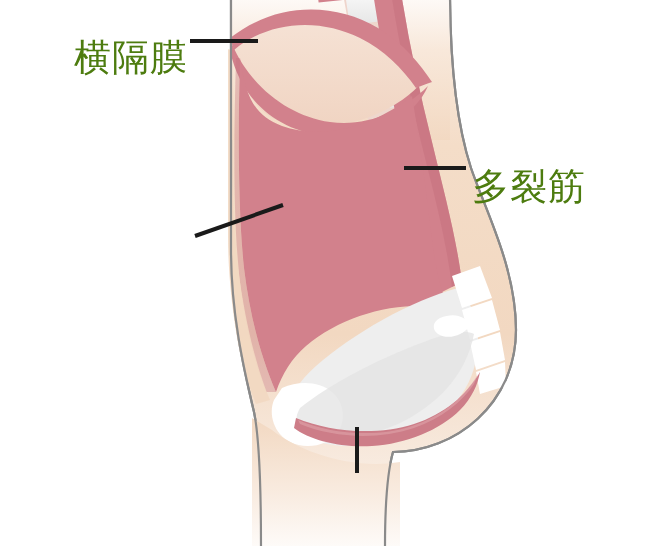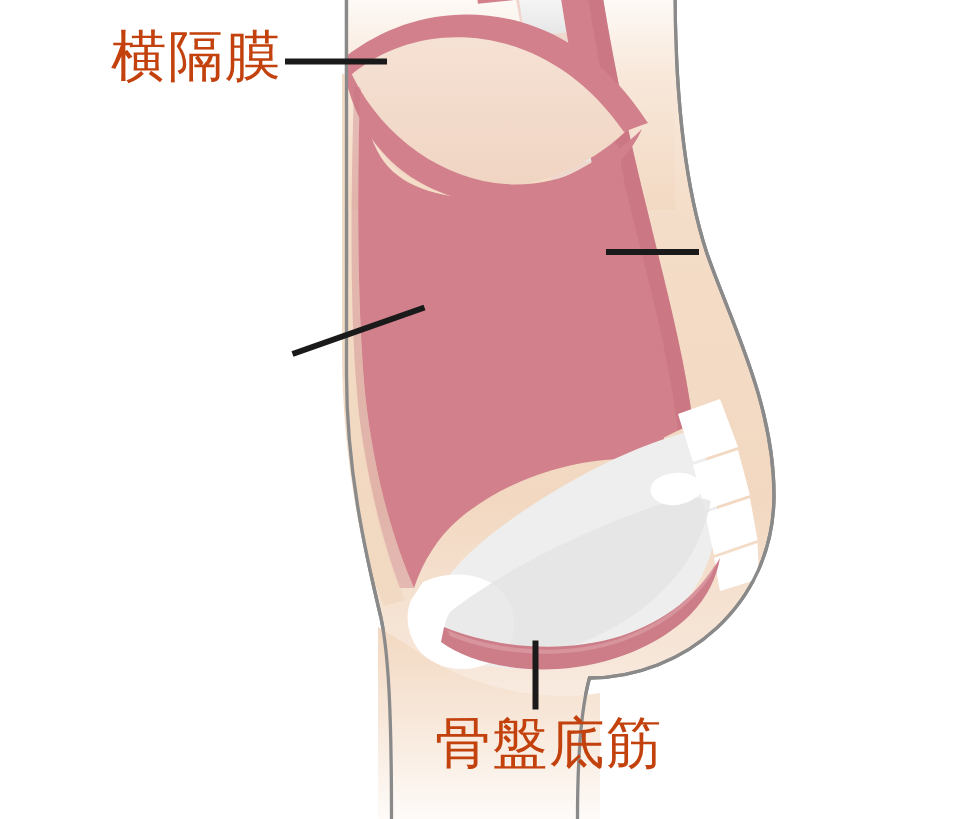--- a/index.html
+++ b/index.html
@@ -17,26 +17,27 @@
   }
   #figure {
     position: absolute;
     left: 0;
     top: 0;
     width: 650px;
     height: 546px;
   }
   .label {
     position: absolute;
-    color: #c2410c;
+    color: #4d7c0f;
     font-size: 37px;
     line-height: 1;
     letter-spacing: 1px;
     white-space: nowrap;
     font-family: "Liberation Sans", "DejaVu Sans", sans-serif;
+    margin-top: 20px;
   }
   #label-diaphragm { left: 74px;  top: 19px; }
   #label-multifidus { left: 472px; top: 148px; }
   #label-transversus { left: 70px;  top: 217px; }
   #label-pelvicfloor { left: 290px; top: 477px; }
 </style>
 </head>
 <body>
 
 <div id="root">
@@ -244,17 +245,17 @@
     <g stroke="#1a1a1a" stroke-width="4" stroke-linecap="butt">
       <line x1="190" y1="41" x2="258" y2="41"></line>
       <line x1="404" y1="168" x2="466" y2="168"></line>
       <line x1="195" y1="236" x2="283" y2="205"></line>
       <line x1="357" y1="427" x2="357" y2="473"></line>
     </g>
   </svg>
 
   <div class="label" id="label-diaphragm">横隔膜</div>
 
-
-
-  <div class="label" id="label-pelvicfloor">骨盤底筋</div>
+  <div class="label" id="label-multifidus">多裂筋</div>
+
+
 
 </div>
 
 </body></html>

